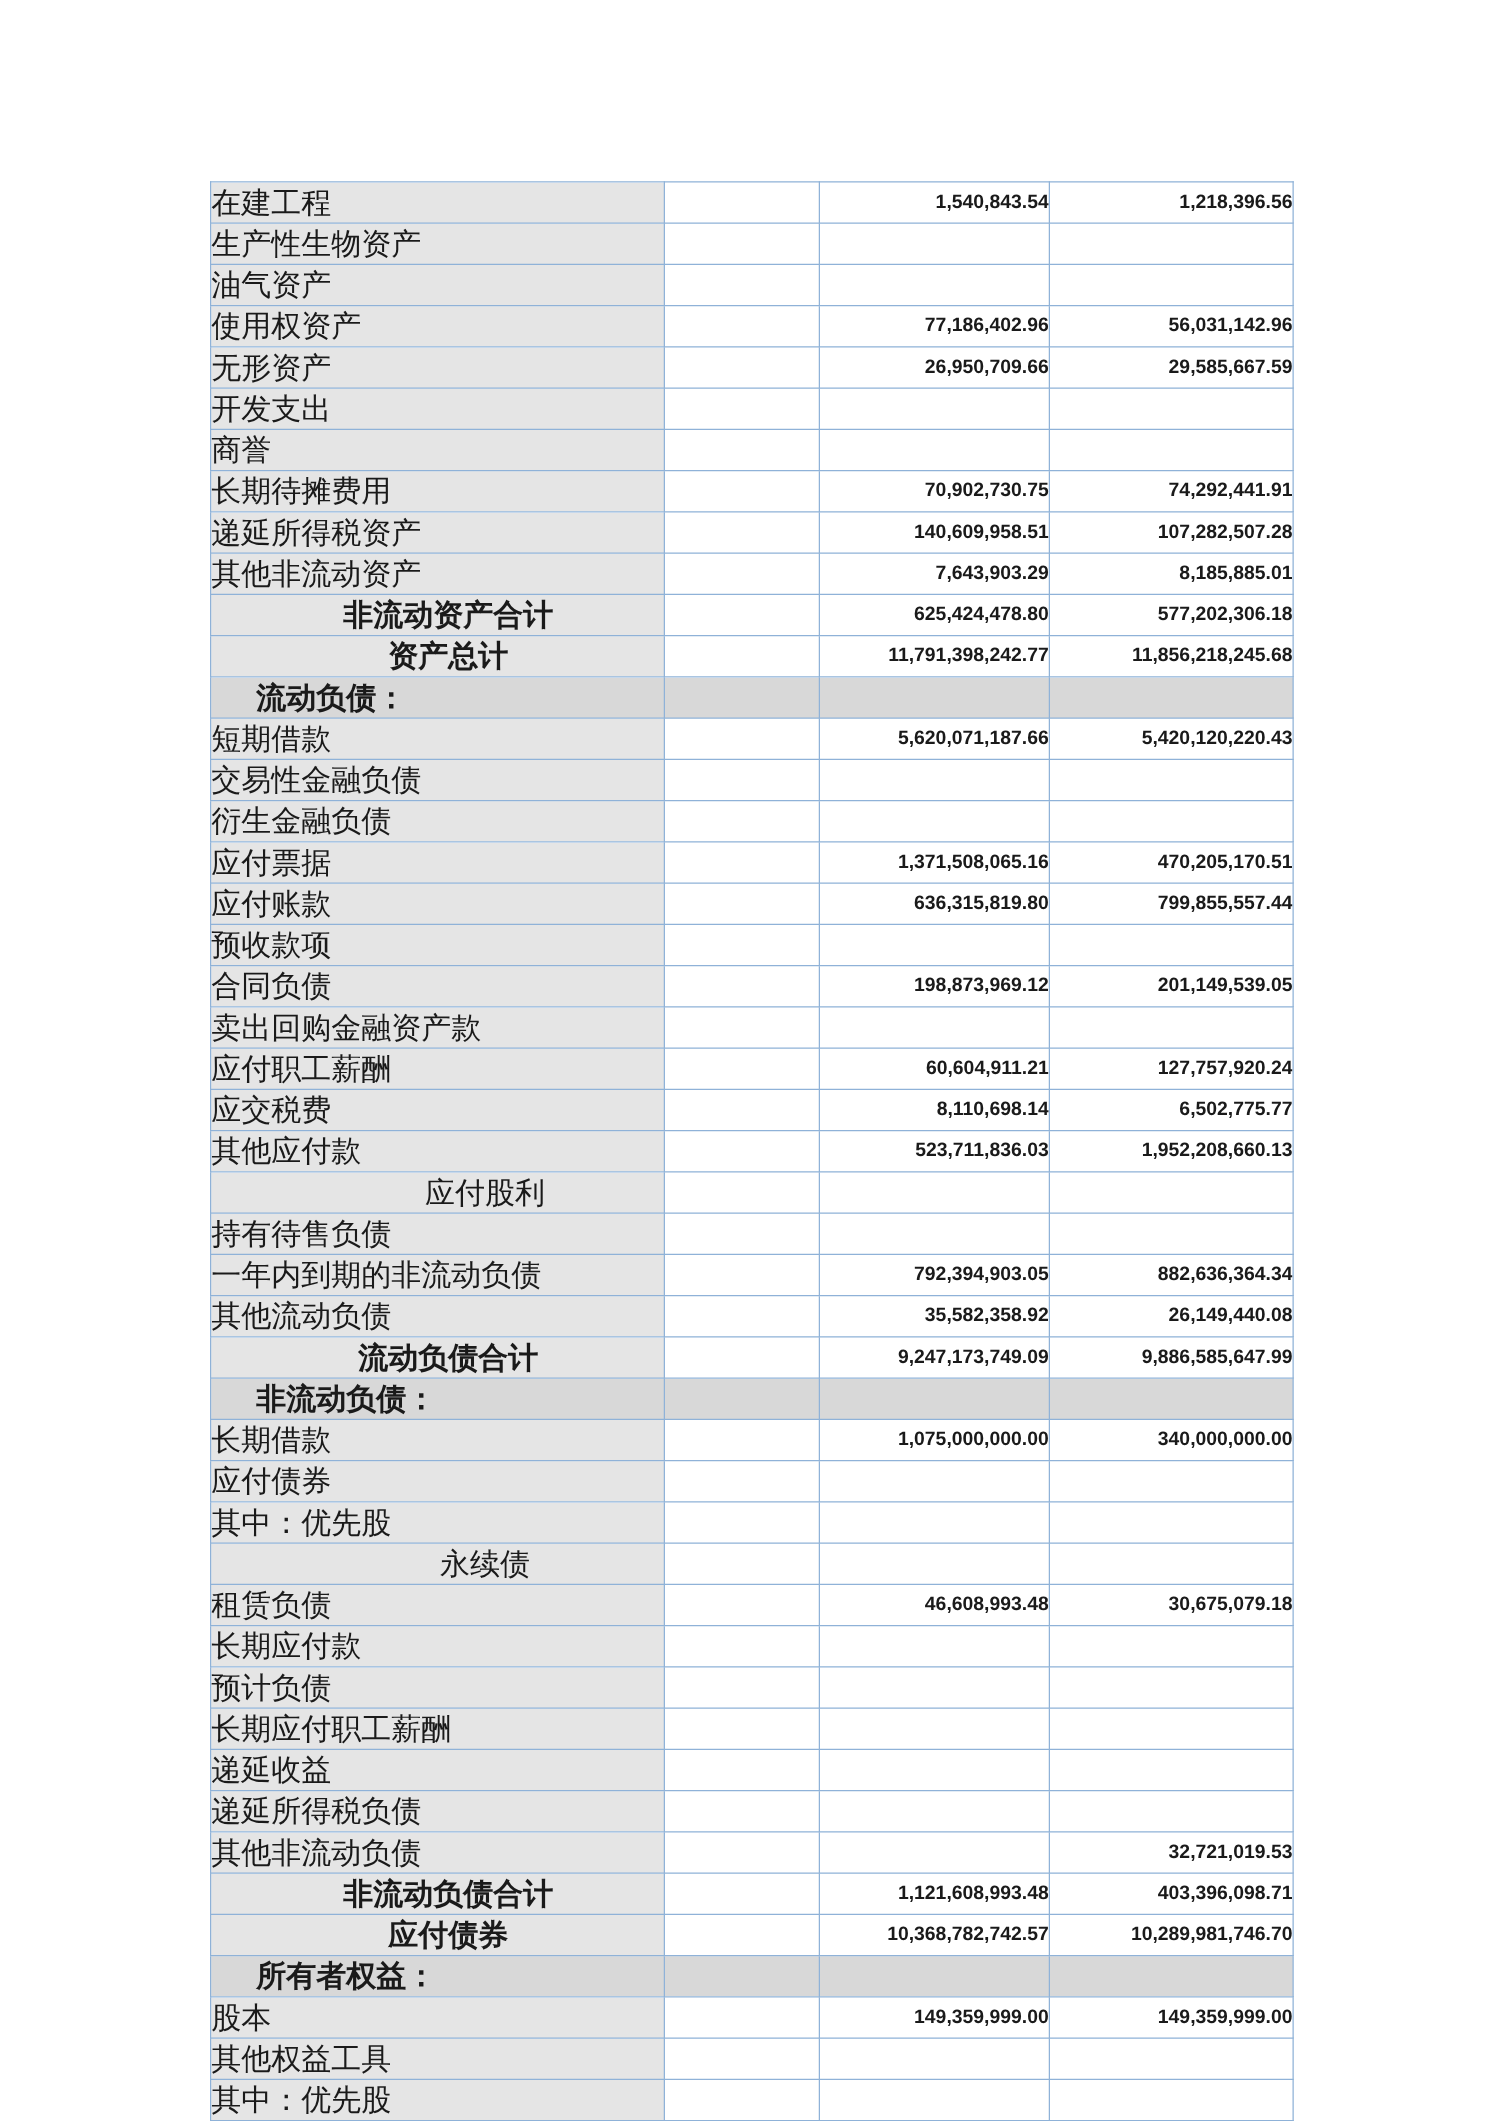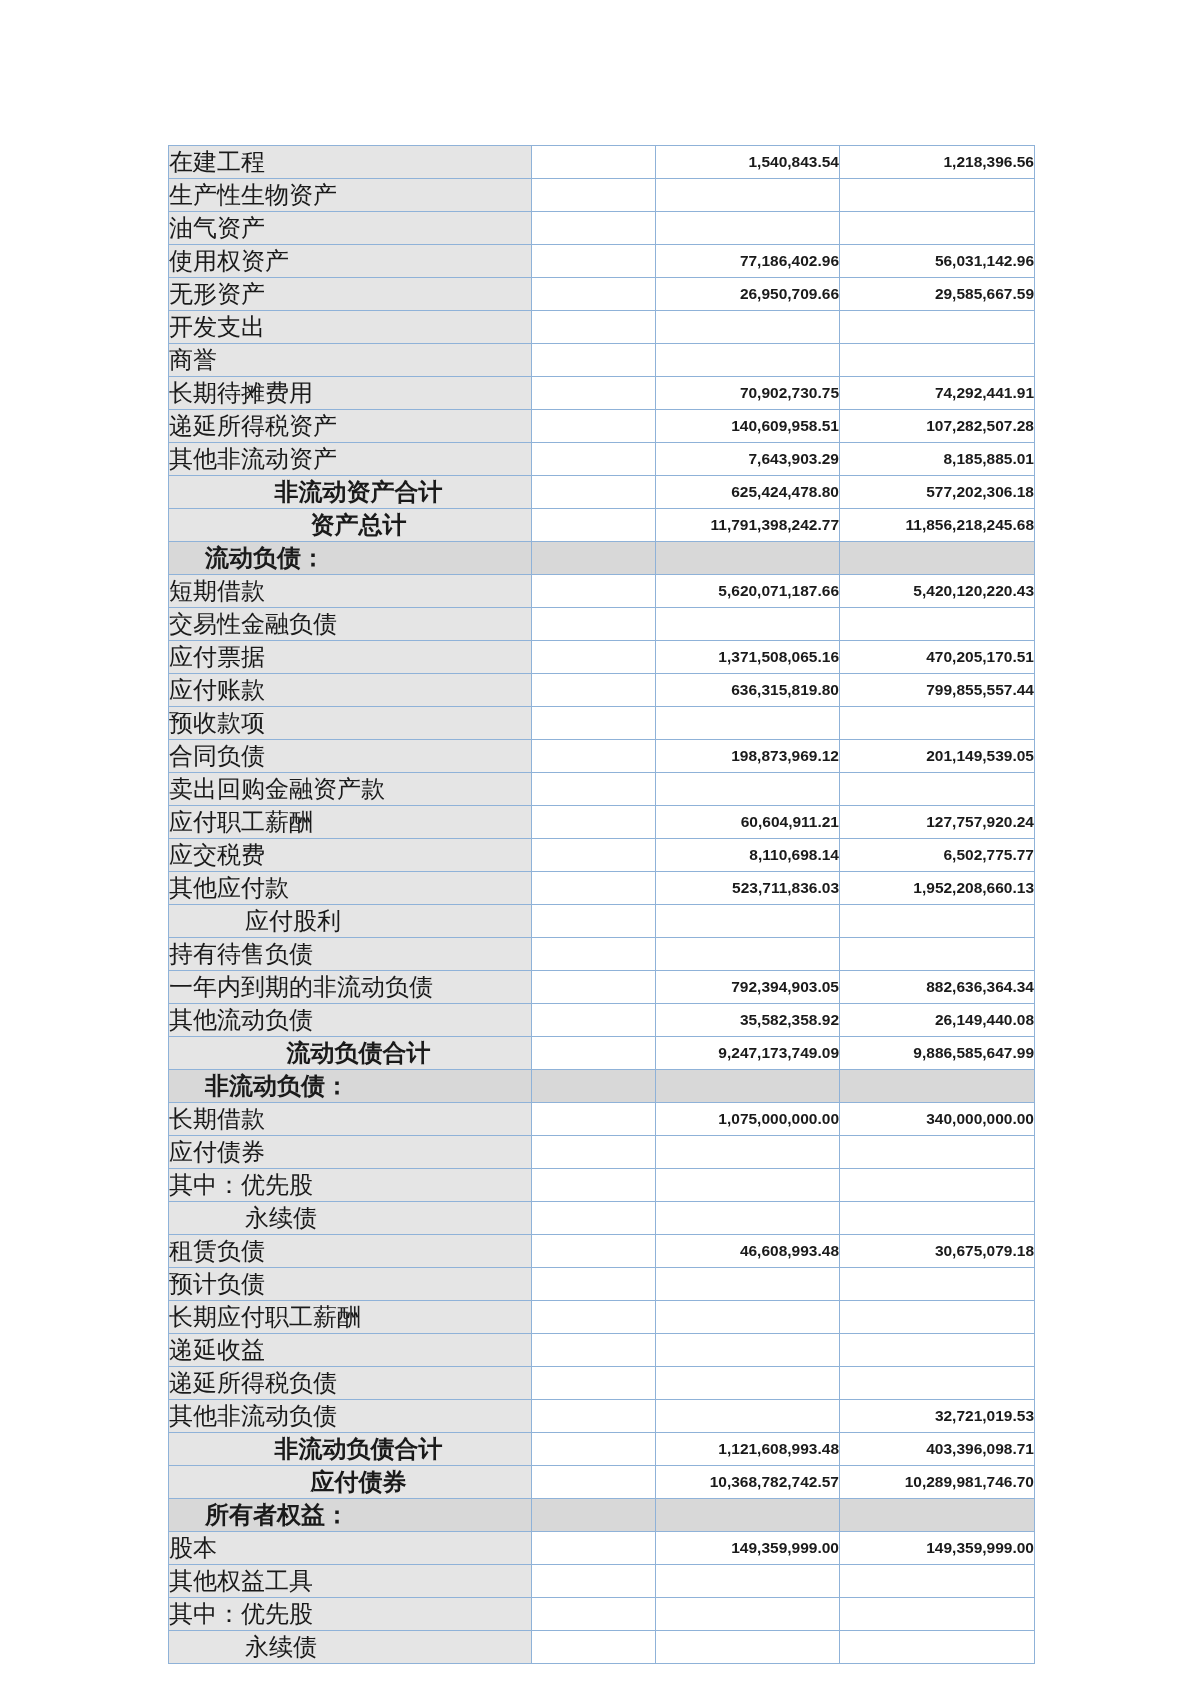--- a/index.html
+++ b/index.html
@@ -68,20 +68,21 @@
     background: #d8d8d8;
   }
   tr.row-section td.c-label {
     font-weight: bold;
     padding-left: 36px;
   }
 
   
   tr.row-item-indent td.c-label {
     padding-left: 76px;
+    text-align: center;
   }
 </style>
 </head>
 <body>
 
 <div class="page">
   <table class="sheet">
     <colgroup>
       <col class="c-label">
       <col class="c-note">
@@ -173,20 +174,26 @@
           <td class="c-v1">5,620,071,187.66</td>
           <td class="c-v2">5,420,120,220.43</td>
         </tr>
         <tr class="row-item">
           <td class="c-label">交易性金融负债</td>
           <td class="c-note"></td>
           <td class="c-v1"></td>
           <td class="c-v2"></td>
         </tr>
         <tr class="row-item">
+          <td class="c-label">衍生金融负债</td>
+          <td class="c-note"></td>
+          <td class="c-v1"></td>
+          <td class="c-v2"></td>
+        </tr>
+        <tr class="row-item">
           <td class="c-label">应付票据</td>
           <td class="c-note"></td>
           <td class="c-v1">1,371,508,065.16</td>
           <td class="c-v2">470,205,170.51</td>
         </tr>
         <tr class="row-item">
           <td class="c-label">应付账款</td>
           <td class="c-note"></td>
           <td class="c-v1">636,315,819.80</td>
           <td class="c-v2">799,855,557.44</td>
@@ -285,20 +292,26 @@
           <td class="c-label">永续债</td>
           <td class="c-note"></td>
           <td class="c-v1"></td>
           <td class="c-v2"></td>
         </tr>
         <tr class="row-item">
           <td class="c-label">租赁负债</td>
           <td class="c-note"></td>
           <td class="c-v1">46,608,993.48</td>
           <td class="c-v2">30,675,079.18</td>
+        </tr>
+        <tr class="row-item">
+          <td class="c-label">长期应付款</td>
+          <td class="c-note"></td>
+          <td class="c-v1"></td>
+          <td class="c-v2"></td>
         </tr>
         <tr class="row-item">
           <td class="c-label">预计负债</td>
           <td class="c-note"></td>
           <td class="c-v1"></td>
           <td class="c-v2"></td>
         </tr>
         <tr class="row-item">
           <td class="c-label">长期应付职工薪酬</td>
           <td class="c-note"></td>

